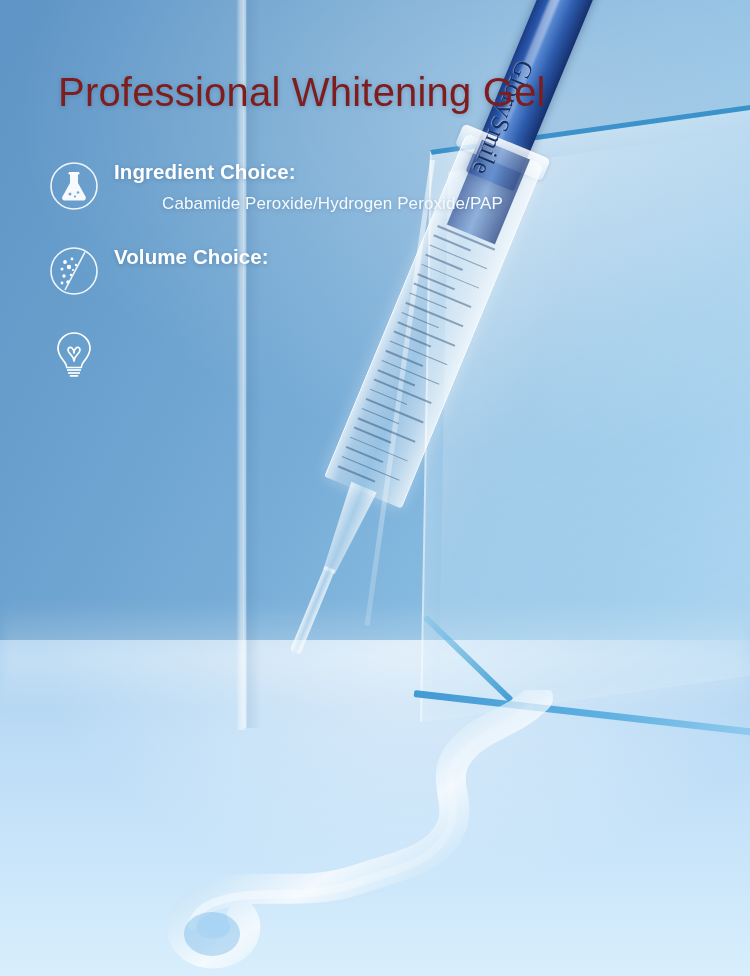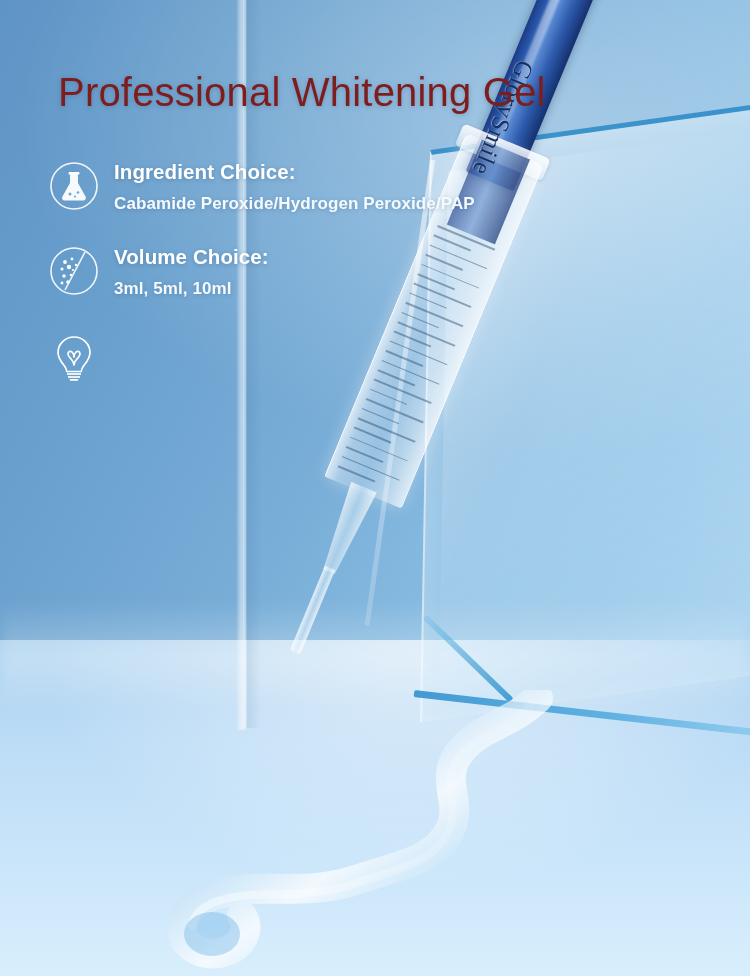--- a/index.html
+++ b/index.html
@@ -170,23 +170,24 @@
     flex:0 0 56px;width:56px;height:56px;margin-right:12px;
     display:flex;align-items:center;justify-content:center;
   }
   .feat-text{padding-top:2px;}
   .feat-head{
     font-size:20.5px;font-weight:bold;color:#ffffff;
     letter-spacing:.1px;margin-bottom:7px;
     text-shadow:0 1px 4px rgba(30,70,115,.30);
   }
   .feat-body{
-    font-size:17px;font-weight:700;color:#f4fafe;
+    font-size:17px;font-weight:400;color:#f4fafe;
     line-height:1.55;letter-spacing:.1px;max-width:420px;
     text-shadow:0 1px 4px rgba(30,70,115,.26);
+    margin-left:48px;
   }
 </style>
 </head>
 <body>
 
 <div class="poster">
 
   <div class="bg-wall"></div>
   <div class="bg-floor"></div>
   <div class="horizon-glow"></div>
@@ -297,21 +298,20 @@
           <circle cx="28" cy="20" r="1.2" fill="#ffffff"></circle>
           <circle cx="16" cy="31" r="1.7" fill="#ffffff"></circle>
           <circle cx="23" cy="30" r="1.3" fill="#ffffff"></circle>
           <circle cx="14" cy="38" r="1.4" fill="#ffffff"></circle>
           <circle cx="20" cy="37" r="1.8" fill="#ffffff"></circle>
           <circle cx="25" cy="25" r="1.1" fill="#ffffff"></circle>
         </svg>
       </div>
       <div class="feat-text">
         <div class="feat-head">Volume Choice:</div>
-        <div class="feat-body">3ml, 5ml, 10ml</div>
       </div>
     </div>
 
     <div class="feature">
       <div class="feat-icon">
         <svg width="52" height="52" viewBox="0 0 52 52">
           <path d="M26 6 C17 6 10 13 10 21.5 C10 27.5 13.8 31.5 16.5 35
                    C18 37 18.6 38.6 18.8 40.5 L33.2 40.5
                    C33.4 38.6 34 37 35.5 35 C38.2 31.5 42 27.5 42 21.5
                    C42 13 35 6 26 6 Z" fill="none" stroke="#ffffff" stroke-width="1.7"></path>

